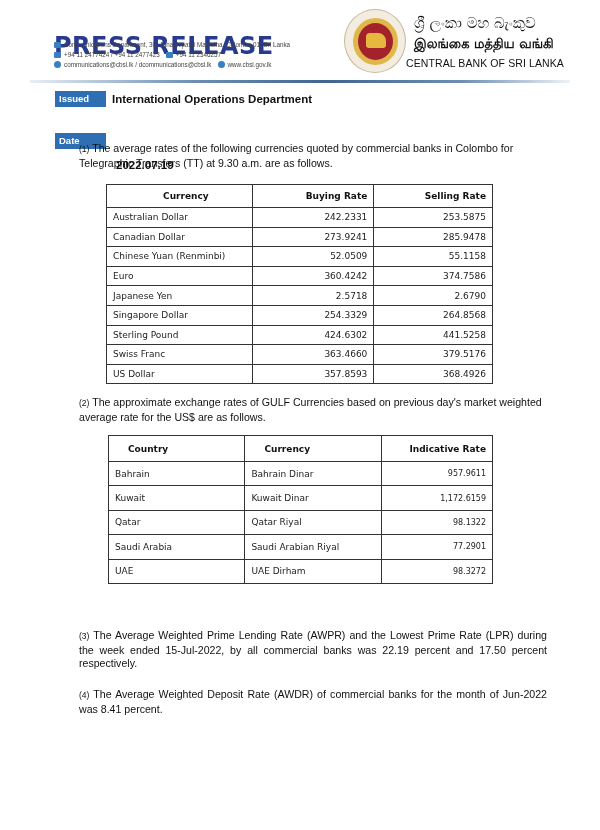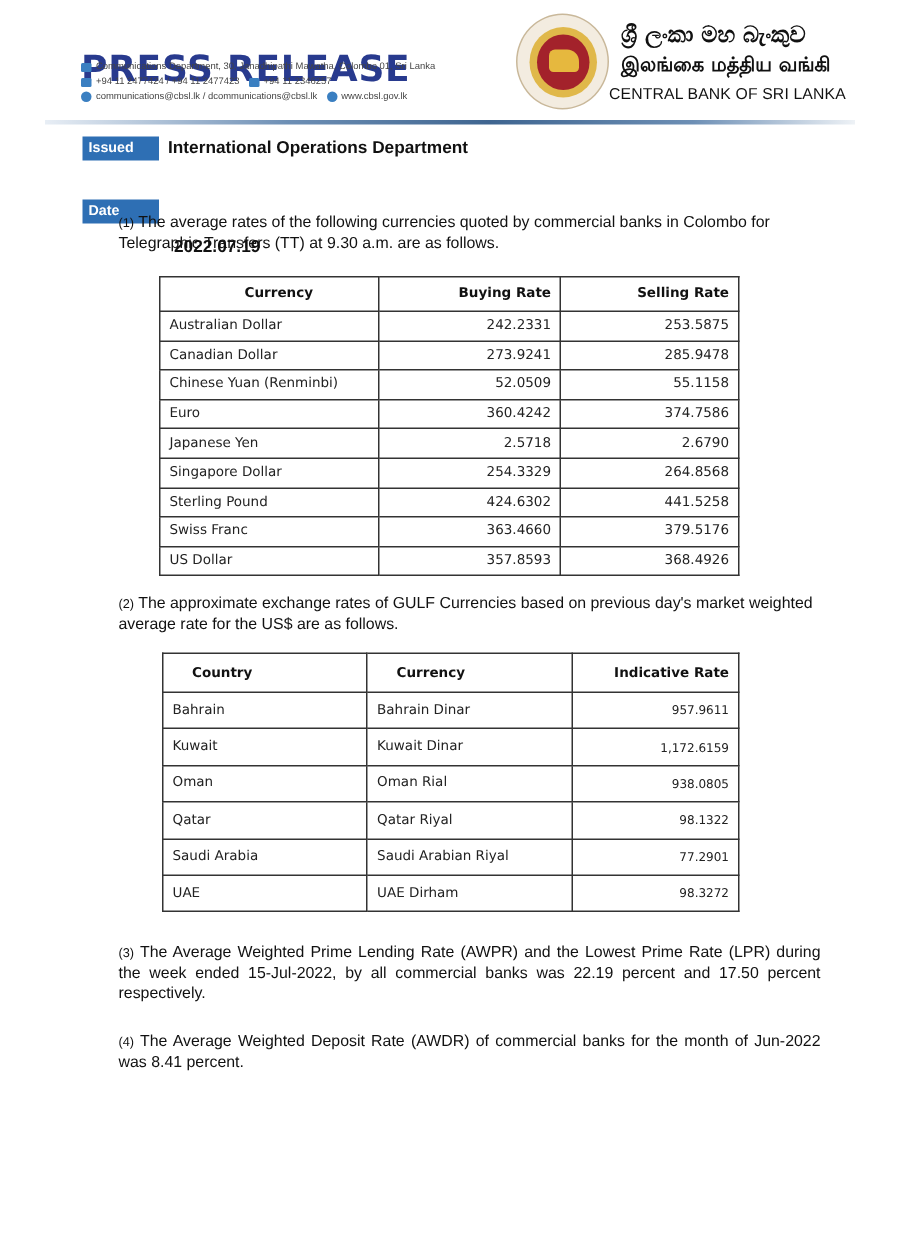--- a/index.html
+++ b/index.html
@@ -14,21 +14,21 @@
     .contact .ic.round { border-radius: 50%; width: 7px; height: 7px; }
     .c1 { top: 41px; }
     .c2 { top: 51px; }
     .c3 { top: 61px; }
 
     .emblem { position: absolute; left: 344px; top: 9px; width: 62px; height: 64px; border-radius: 50%; background: #f3ece0; border: 1px solid #c9b89a; }
     .emblem .ring { position: absolute; left: 8px; top: 8px; width: 45px; height: 47px; border-radius: 50%; background: #e0b84a; }
     .emblem .core { position: absolute; left: 13px; top: 13px; width: 35px; height: 37px; border-radius: 50%; background: #a3222b; }
     .emblem .lion { position: absolute; left: 21px; top: 23px; width: 20px; height: 15px; background: #e6b83e; border-radius: 4px 8px 3px 3px; }
 
-    .sinhala { position: absolute; left: 414px; top: 14px; font-size: 15px; font-weight: bold; color: #111; font-family: "DejaVu Sans", sans-serif; }
+    .sinhala { position: absolute; left: 414px; top: 14px; font-size: 15px; font-weight: normal; color: #111; font-family: "DejaVu Sans", sans-serif; }
     .tamil { position: absolute; left: 414px; top: 36px; font-size: 13px; font-weight: bold; color: #111; font-family: "DejaVu Sans", sans-serif; }
     .cbsl { position: absolute; left: 406px; top: 57px; font-size: 10.5px; font-weight: normal; color: #111; letter-spacing: 0.1px; }
 
     .sep { position: absolute; left: 30px; top: 80px; width: 540px; height: 3px; background: linear-gradient(90deg, #e8eef5 0%, #6d8fb5 30%, #3f6590 55%, #6d8fb5 80%, #eef2f6 100%); }
 
     
     .meta-row { position: absolute; left: 55px; display: flex; align-items: center; }
     .meta-label { background: #2e6fb4; color: #fff; font-weight: bold; font-size: 9.5px; padding: 0 4px; height: 16px; line-height: 16px; width: 51px; }
     .meta-val { font-weight: bold; font-size: 11.5px; color: #111; margin-left: 6px; }
     .meta1 { top: 91px; }
@@ -201,25 +201,20 @@
       <td>Bahrain</td>
       <td>Bahrain Dinar</td>
       <td class="num">957.9611</td>
     </tr>
     <tr>
       <td>Kuwait</td>
       <td>Kuwait Dinar</td>
       <td class="num">1,172.6159</td>
     </tr>
     <tr>
-      <td>Oman</td>
-      <td>Oman Rial</td>
-      <td class="num">938.0805</td>
-    </tr>
-    <tr>
       <td>Qatar</td>
       <td>Qatar Riyal</td>
       <td class="num">98.1322</td>
     </tr>
     <tr>
       <td>Saudi Arabia</td>
       <td>Saudi Arabian Riyal</td>
       <td class="num">77.2901</td>
     </tr>
     <tr>

